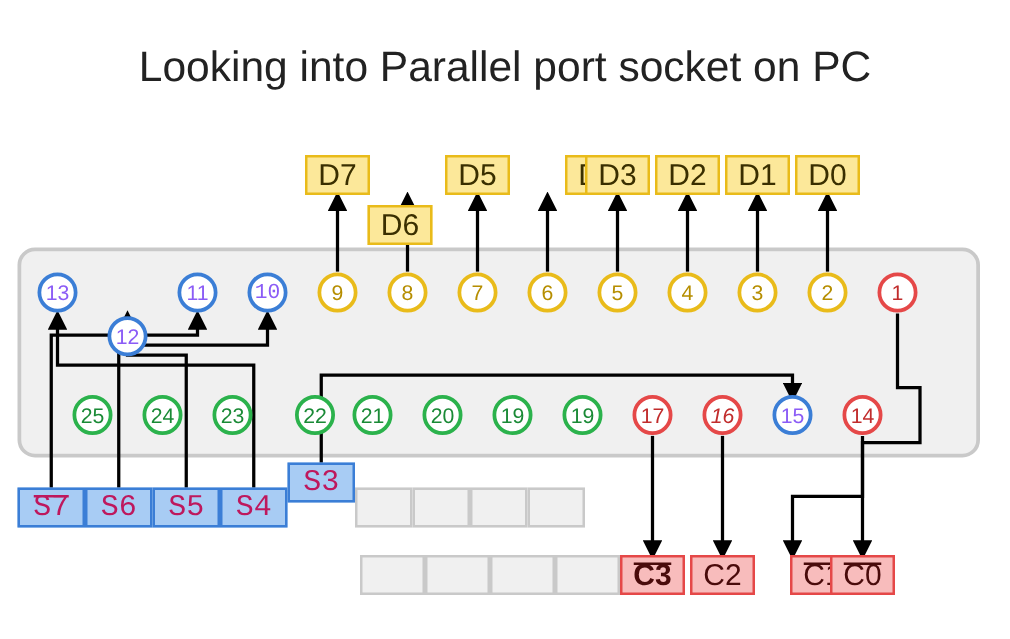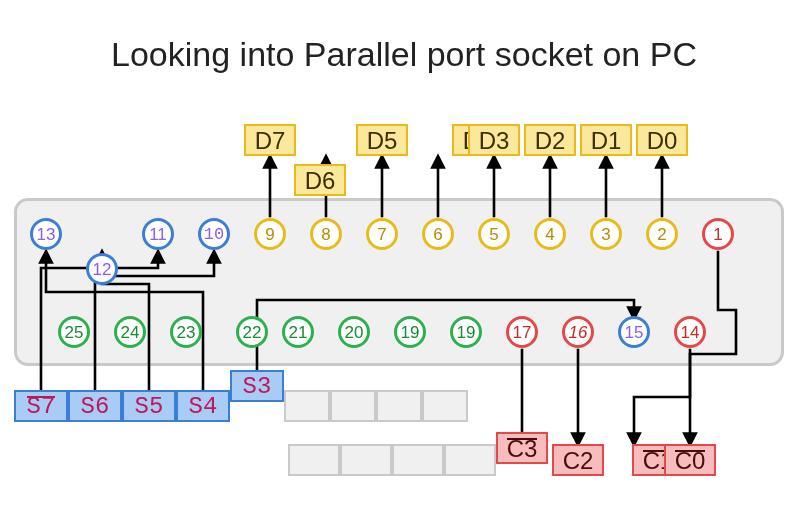--- a/index.html
+++ b/index.html
@@ -164,20 +164,20 @@
 <div class="lbl-box yellow" style="left: 636px; top: 124px;">D0</div>
 <div class="lbl-box blue" style="left: 14px; top: 390px;"><span class="bar">S7</span></div>
 <div class="lbl-box blue" style="left: 68px; top: 390px;">S6</div>
 <div class="lbl-box blue" style="left: 122px; top: 390px;">S5</div>
 <div class="lbl-box blue" style="left: 176px; top: 390px;">S4</div>
 <div class="lbl-box blue" style="left: 230px; top: 370px;">S3</div>
 <div class="lbl-box gray narrow" style="left: 284px; top: 390px; width: 46px;"></div>
 <div class="lbl-box gray narrow" style="left: 330px; top: 390px; width: 46px;"></div>
 <div class="lbl-box gray narrow" style="left: 376px; top: 390px; width: 46px;"></div>
 <div class="lbl-box gray narrow" style="left: 422px; top: 390px; width: 46px;"></div>
-<div class="lbl-box red" style="left: 496px; top: 432px;"><span class="bar">C3</span></div>
+<div class="lbl-box red" style="left: 496px; top: 444px; font-weight: bold;"><span class="bar">C3</span></div>
 <div class="lbl-box red" style="left: 552px; top: 444px;">C2</div>
 <div class="lbl-box red" style="left: 632px; top: 444px;"><span class="bar">C1</span></div>
 <div class="lbl-box red" style="left: 664px; top: 444px;"><span class="bar">C0</span></div>
 <div class="lbl-box gray" style="left: 444px; top: 444px; width: 52px;"></div>
 <div class="lbl-box gray" style="left: 392px; top: 444px; width: 52px;"></div>
 <div class="lbl-box gray" style="left: 340px; top: 444px; width: 52px;"></div>
 <div class="lbl-box gray" style="left: 288px; top: 444px; width: 52px;"></div>
 
 </body></html>

